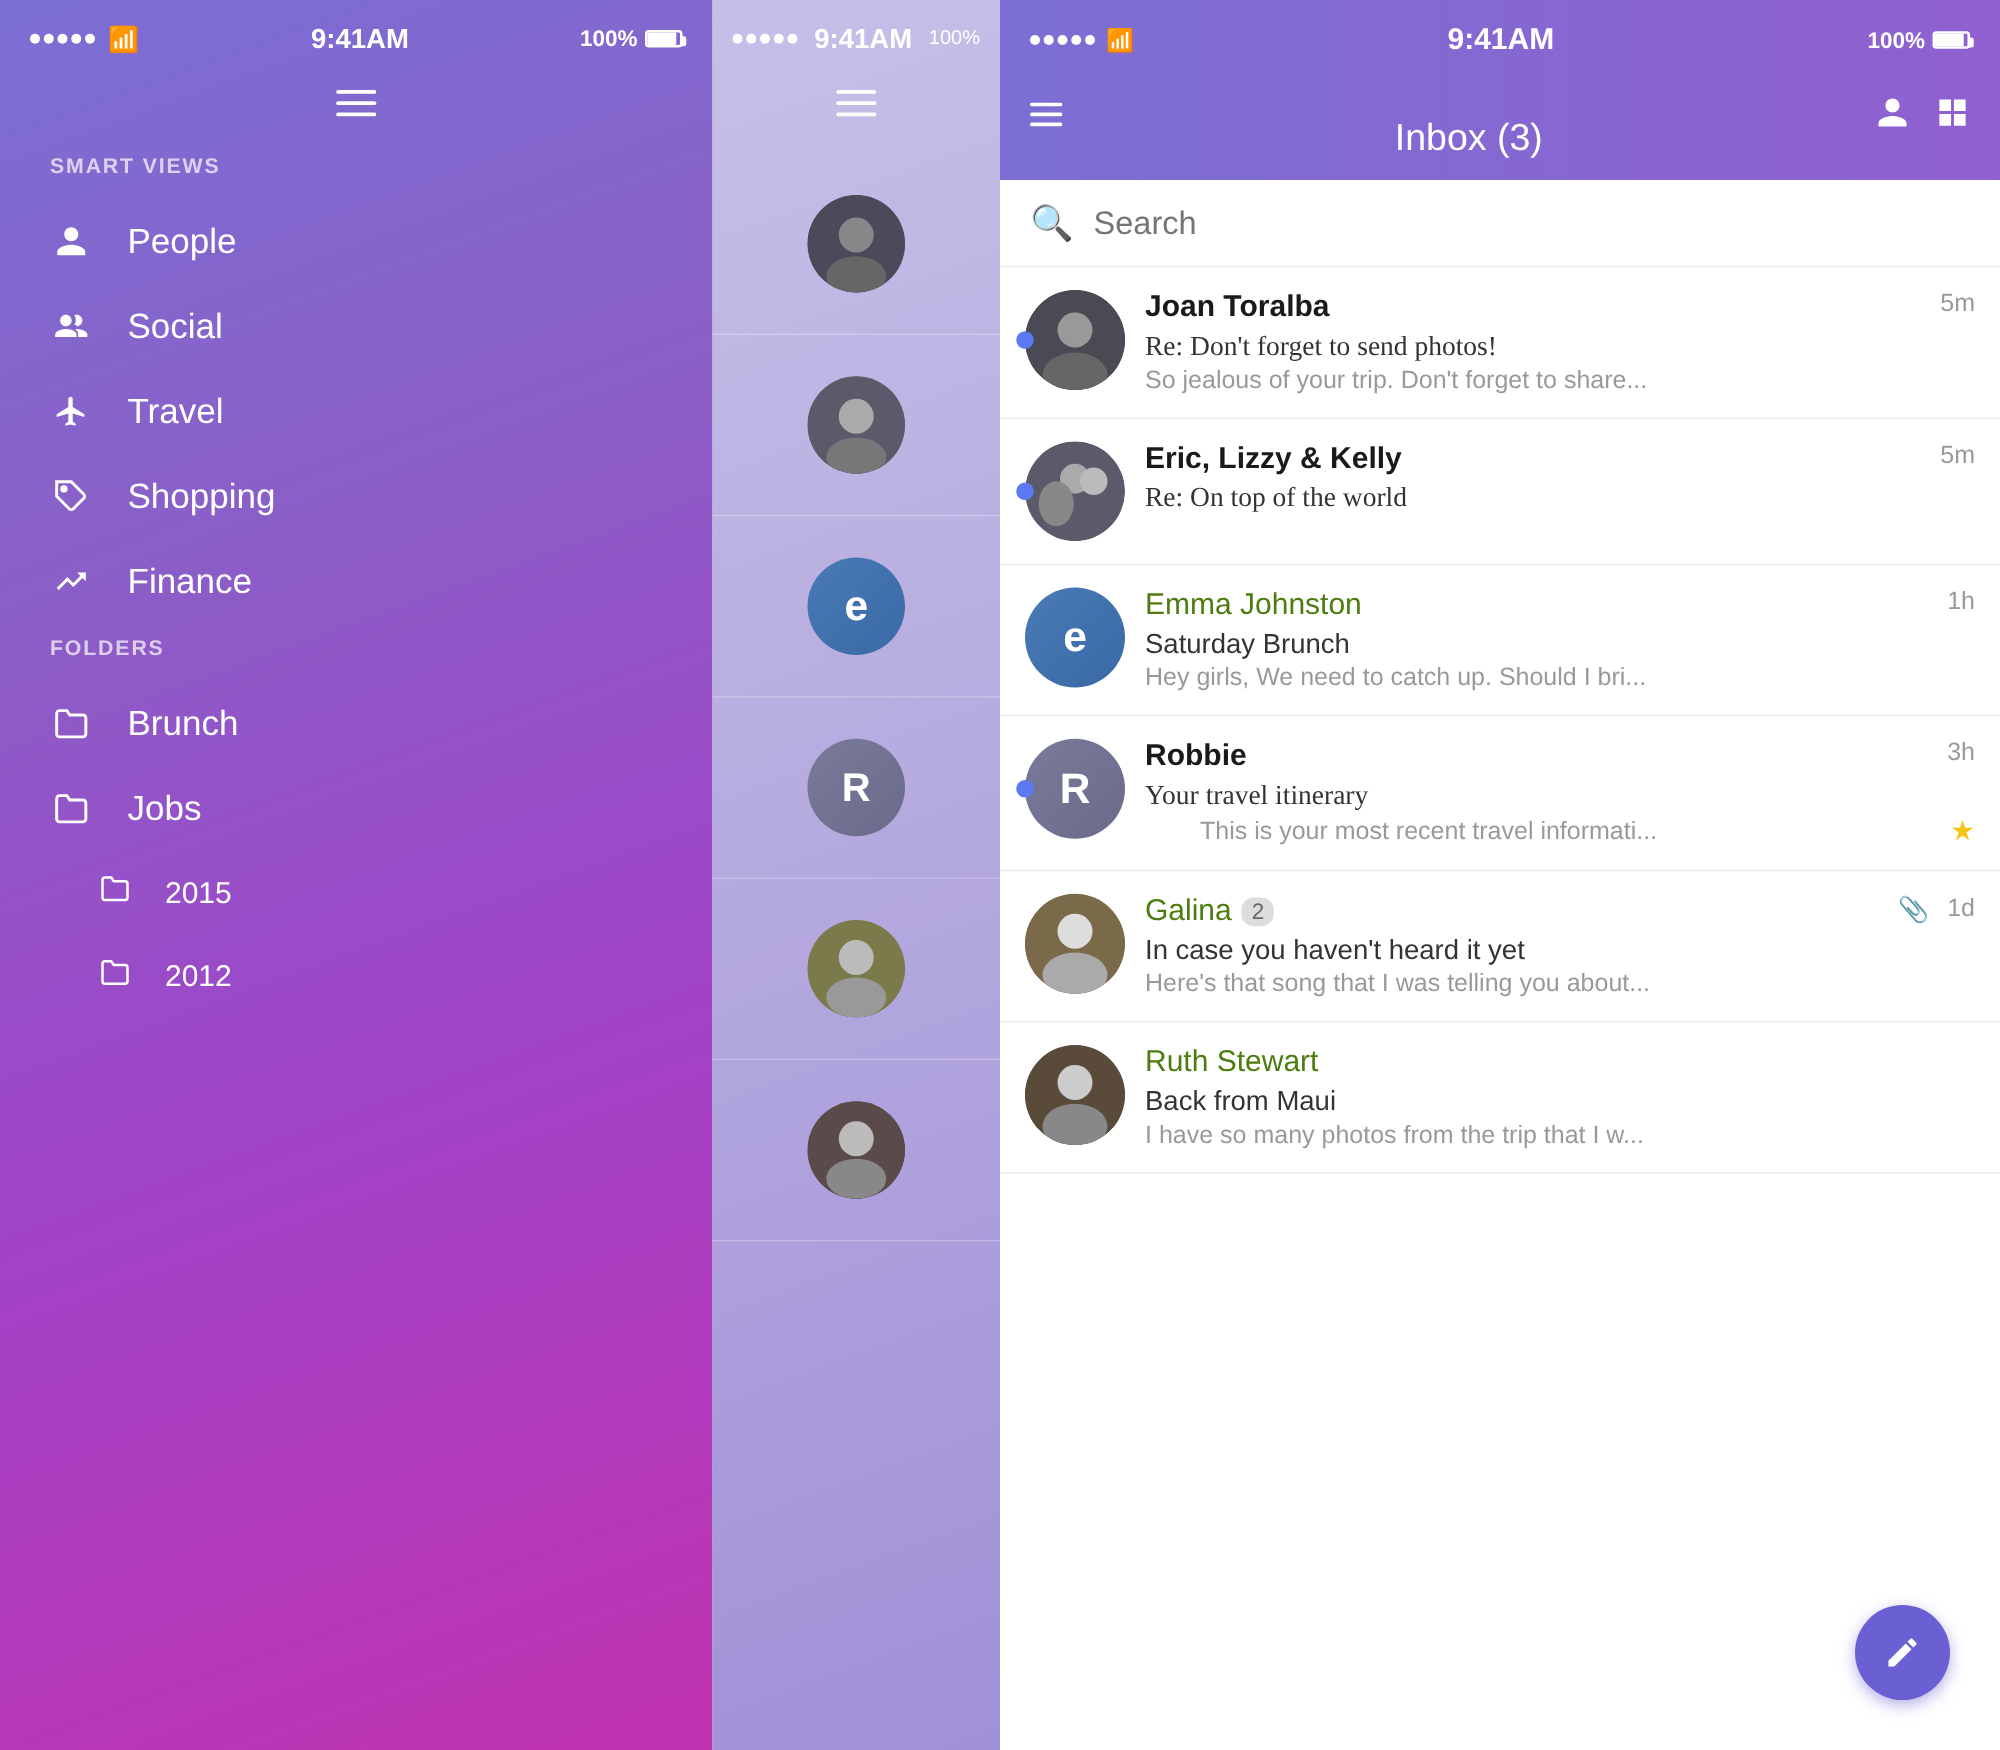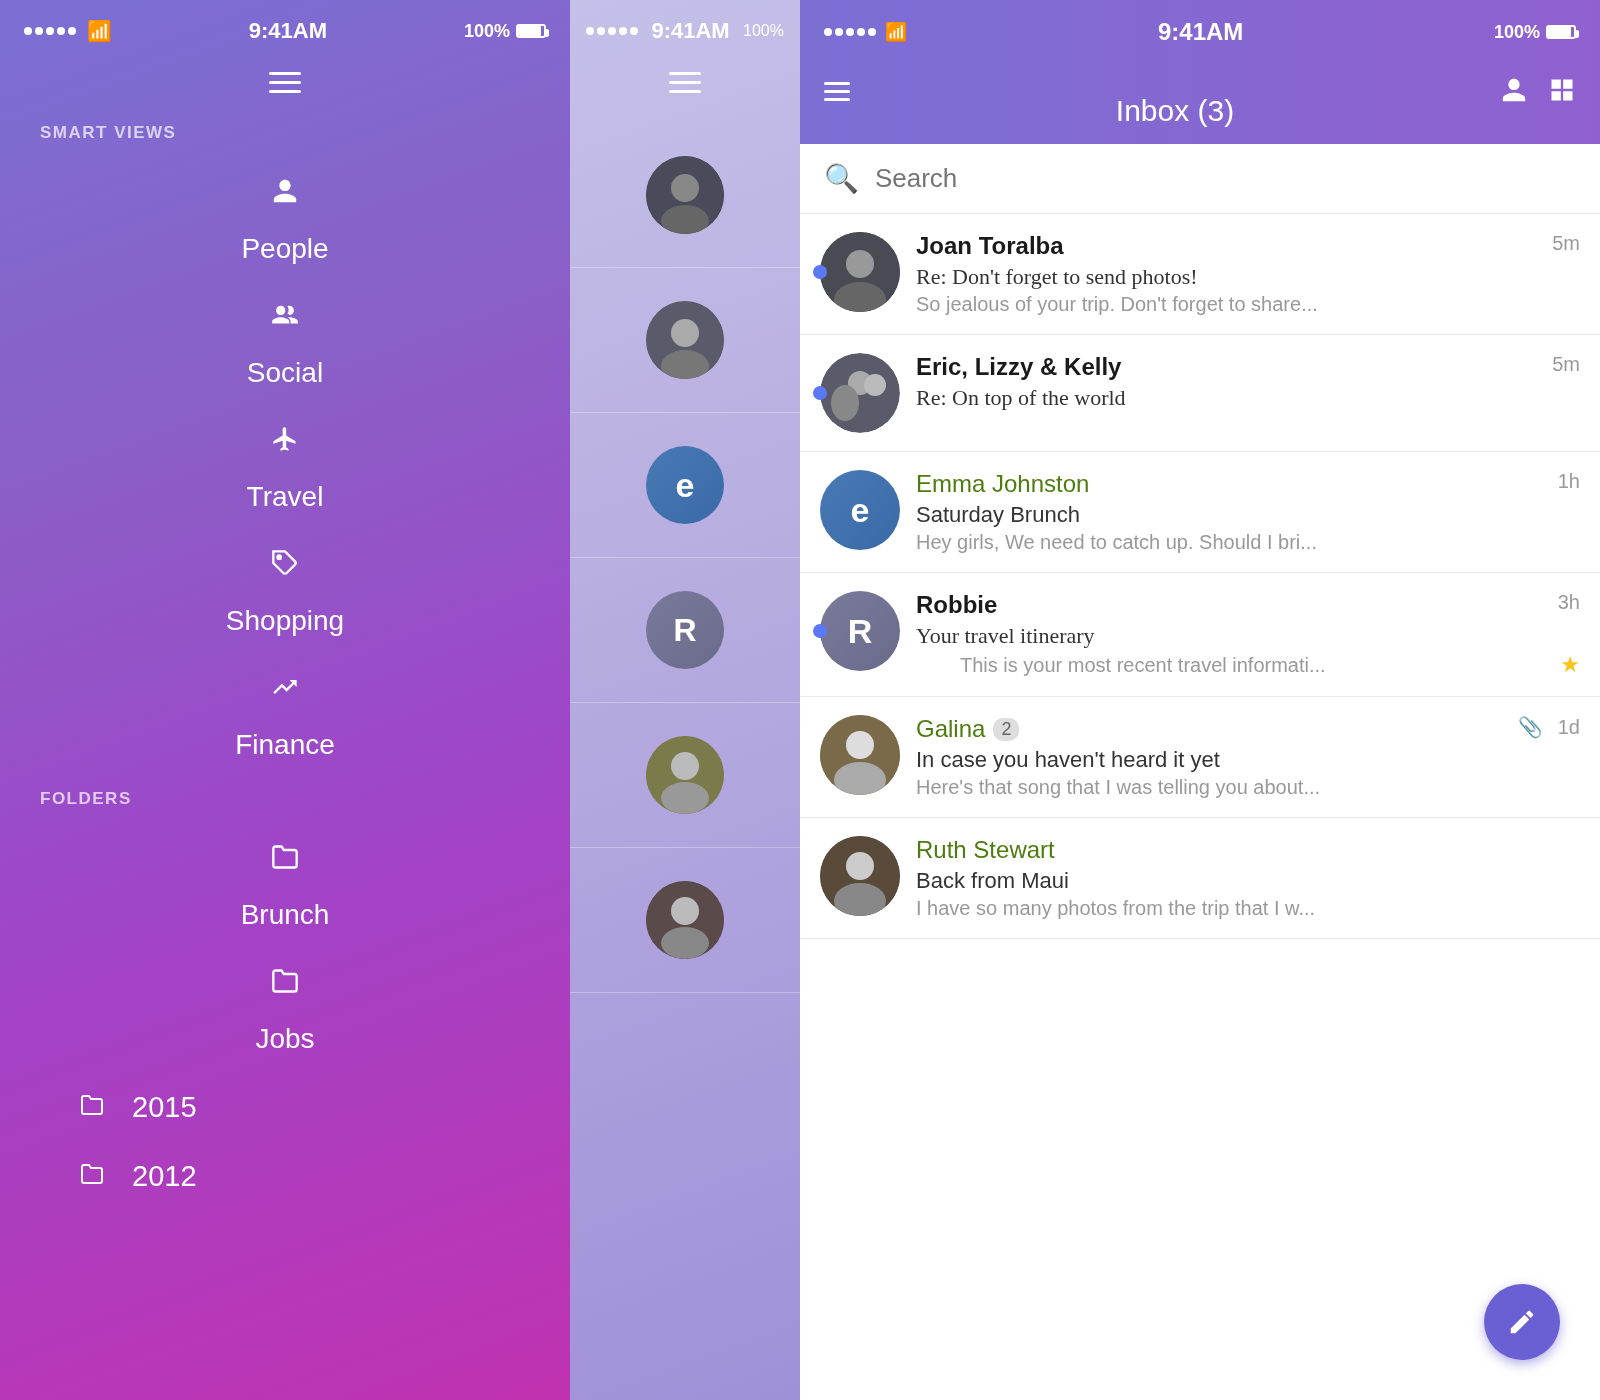--- a/index.html
+++ b/index.html
@@ -55,34 +55,33 @@
       letter-spacing: 1.5px;
       padding: 0 40px 16px;
     }
 
     .nav-item {
       display: flex;
       align-items: center;
       gap: 28px;
       padding: 18px 40px;
       cursor: pointer;
-      flex-direction: column;
     }
     .nav-item .nav-icon { color: white; font-size: 26px; width: 34px; display: flex; align-items: center; justify-content: center; }
     .nav-item .nav-label { color: white; font-size: 28px; font-weight: 400; }
 
     .sub-nav-item {
       display: flex;
       align-items: center;
       gap: 28px;
       padding: 18px 40px 18px 80px;
       cursor: pointer;
     }
     .sub-nav-item .nav-icon { color: white; font-size: 24px; }
-    .sub-nav-item .nav-label { color: white; font-size: 29px; }
+    .sub-nav-item .nav-label { color: white; font-size: 24px; }
 
     .section-label-folders { margin-top: 10px; }
 
     
     .middle-phone {
       width: 230px;
       height: 1400px;
       background: linear-gradient(160deg, #c5c0e8 0%, #b8aee0 40%, #a090d8 100%);
       display: flex;
       flex-direction: column;

